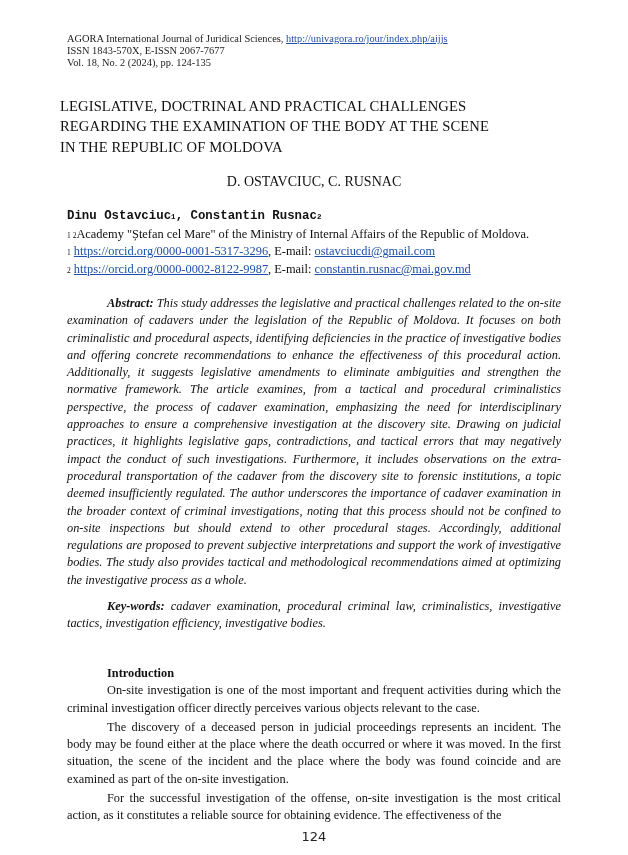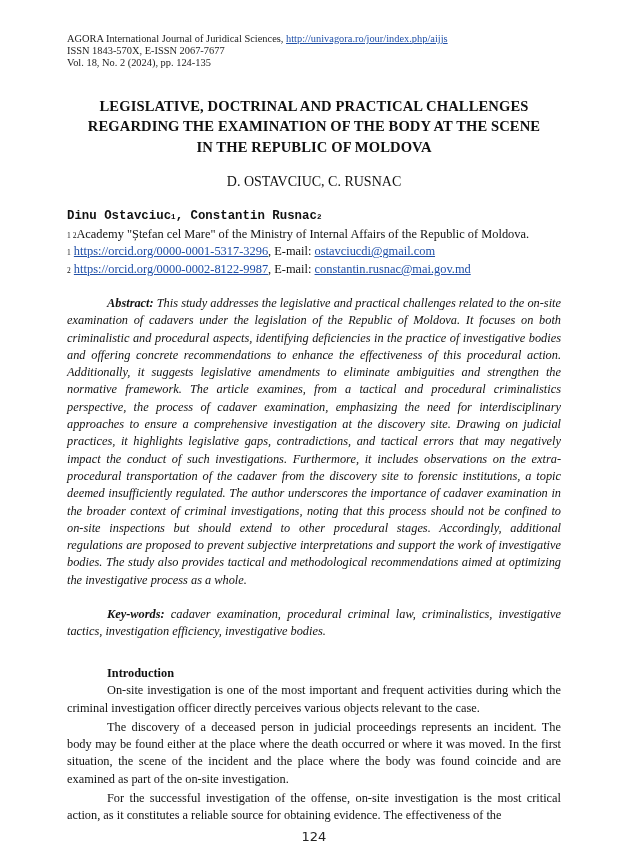--- a/index.html
+++ b/index.html
@@ -7,36 +7,36 @@
       width: 628px; height: 855px; position: relative; overflow: hidden;
       font-family: "Liberation Serif", "DejaVu Serif", serif;
       color: #111111;
     }
     .page { position: absolute; left: 0; top: 0; width: 628px; height: 694px; }
     .header { position: absolute; left: 67px; top: 33px; font-size: 10.4px; line-height: 12.2px; color: #222; }
     .header div { white-space: nowrap; }
     a, .link { color: #1f4fa8; text-decoration: underline; }
     .title {
       position: absolute; left: 60px; width: 508px; top: 96px;
-      font-size: 14.6px; font-weight: bold; text-align: center; line-height: 20.3px;
+      font-size: 14.6px; font-weight: normal; line-height: 20.3px;
       letter-spacing: 0.1px;
     }
     .authors-short {
       position: absolute; left: 60px; width: 508px; top: 174px;
       font-size: 14px; font-weight: normal; text-align: center;
     }
     .aff { position: absolute; left: 67px; top: 208px; width: 500px; font-size: 12.4px; line-height: 17.6px; white-space: nowrap; }
     .aff sup, .sup { font-size: 7.5px; vertical-align: top; position: relative; top: 1px; }
     .aff .names { font-weight: bold; font-family: Liberation Mono, monospace; }
     .abstract {
       position: absolute; left: 67px; top: 295px; width: 494px;
       font-size: 12.35px; line-height: 17.3px; font-style: italic; text-align: justify;
     }
     .abstract p { margin: 0; text-indent: 40px; }
-    .abstract .kw { margin-top: 17px; }
+    .abstract .kw { margin-top: 9px; }
     .abstract b { font-style: italic; font-weight: bold; }
     .body {
       position: absolute; left: 67px; top: 665px; width: 494px;
       font-size: 12.35px; line-height: 17.3px; text-align: justify;
     }
     .body h3 { margin: 0; font-size: 12.35px; font-weight: bold; padding-left: 40px; line-height: 17.3px; }
     .body p { margin: 0; text-indent: 40px; }
     .body p + p { margin-top: 2px; }
     .pagenum {
       position: absolute; left: 0; width: 628px; top: 829px; text-align: center;

